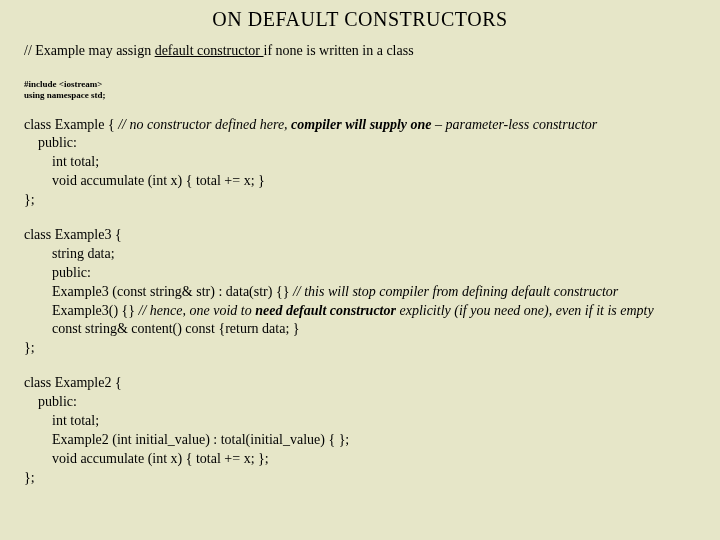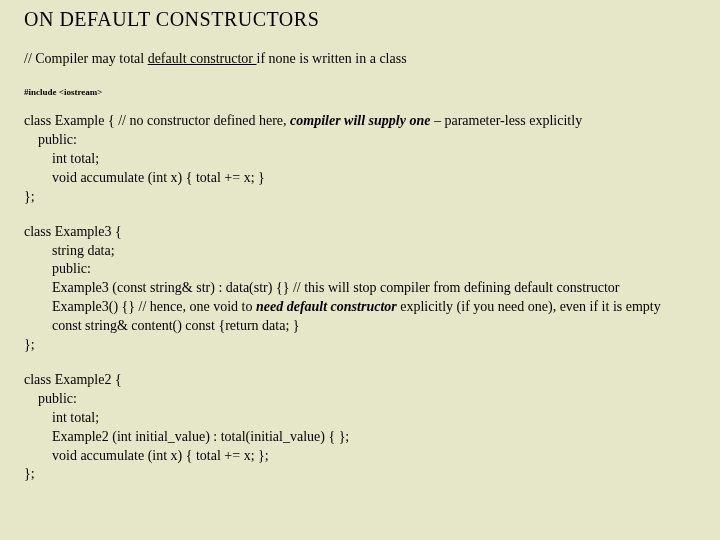--- a/index.html
+++ b/index.html
@@ -11,24 +11,24 @@
     font-family: "Times New Roman", Times, serif;
     color: #000;
     overflow: hidden;
   }
   .page {
     padding: 8px 24px 10px 24px;
     box-sizing: border-box;
     width: 720px;
   }
   .title {
-    text-align: left;
+    text-align: center;
     font-size: 20px;
     letter-spacing: 0.5px;
-    margin-bottom: 20px;
+    margin-bottom: 12px;
   }
   .intro {
     font-size: 14px;
   }
   .intro .u {
     text-decoration: underline;
   }
   .includes {
     font-size: 9px;
     font-weight: bold;
@@ -38,41 +38,42 @@
   }
   .block {
     font-size: 14px;
     line-height: 1.35;
     margin-bottom: 16px;
     white-space: normal;
   }
   .ind1 { padding-left: 14px; display:block;}
   .ind2 { padding-left: 28px; display:block;}
   .b { font-weight: normal; }
-  .i { }
+  .i { font-style: italic; }
   .bi { font-weight: bold; font-style: italic; }
 </style>
 </head>
 <body>
 
 <div class="page">
 
   <div class="title">ON DEFAULT CONSTRUCTORS</div>
 
   <div class="intro">
-    <span>// Compiler may total </span><span class="u">default constructor </span><span>if none is written in a class</span>
+    <span>// Example may assign </span><span class="u">default constructor </span><span>if none is written in a class</span>
   </div>
 
   <div class="includes">
     <div>#include &lt;iostream&gt;</div>
+    <div>using namespace std;</div>
   </div>
 
   <div class="block">
     <div>
-      <span class="b">class Example {   </span><span class="i">// no constructor defined here, </span><span class="bi">compiler will supply one</span><span class="i"> – parameter-less explicitly</span>
+      <span class="b">class Example {   </span><span class="i">// no constructor defined here, </span><span class="bi">compiler will supply one</span><span class="i"> – parameter-less constructor</span>
     </div>
     <span class="ind1 b">public:</span>
     <span class="ind2 b">int  total;</span>
     <span class="ind2 b">void  accumulate (int x) { total  +=  x;  }</span>
     <div class="b">};</div>
   </div>
 
   <div class="block">
     <div class="b">class Example3 {</div>
     <span class="ind2 b">string  data;</span>

